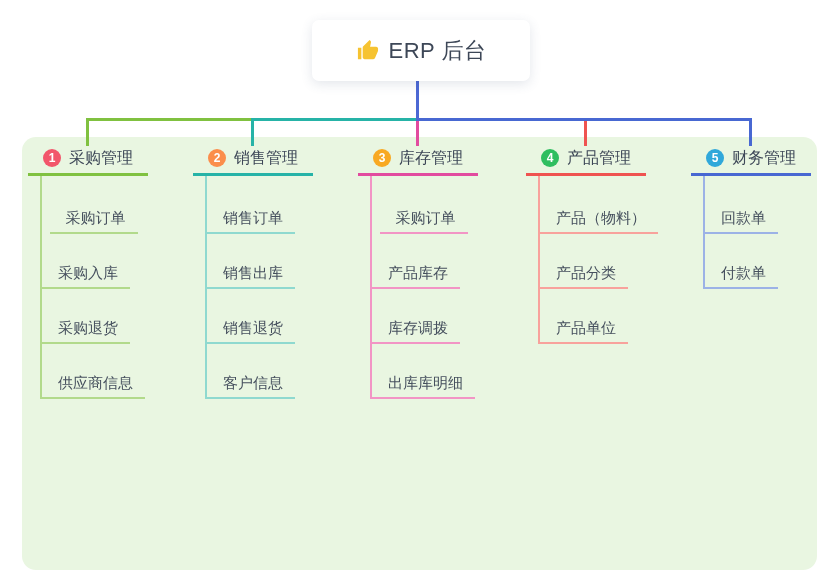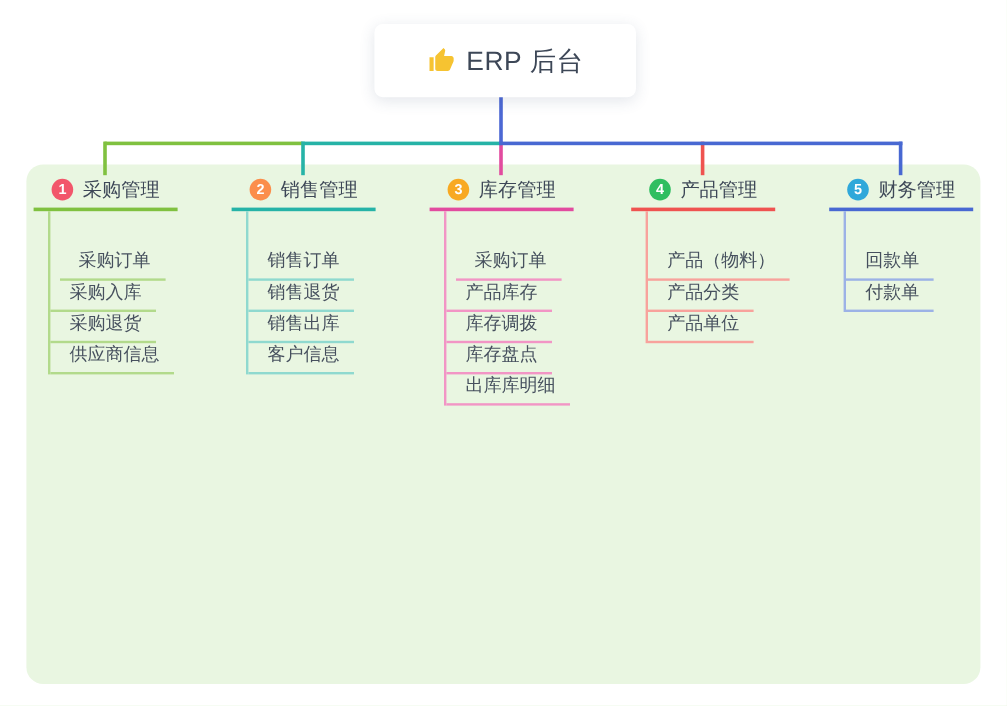--- a/index.html
+++ b/index.html
@@ -67,21 +67,21 @@
   .branch-label {
     font-size: 16px;
     color: var(--text-dark, #3d4757);
     text-align: center;
   }
   .children {
     margin-left: 12px;
     border-left: 2px solid var(--child-line);
     width: max-content;
   }
-  .child-row { }
+  .child-row { padding-top: 29px; }
   .child-row:first-child { padding-top: 32px; text-align: center; }
   .child-label {
     display: inline-block;
     padding: 0 12px 5px 16px;
     border-bottom: 2px solid var(--child-line);
     font-size: 15px;
     line-height: 19px;
     color: var(--child-text, #46505e);
     white-space: nowrap;
   }
@@ -125,36 +125,35 @@
   </div>
 </div>
 
 <div class="column" style="left: 193px; --line: #26b3a7; --child-line: #8fd9cf; --badge: #fb8e4b;">
   <div class="branch-header">
     <span class="badge">2</span>
     <span class="branch-label">销售管理</span>
   </div>
   <div class="children">
     <div class="child-row"><span class="child-label">销售订单</span></div>
+    <div class="child-row"><span class="child-label">销售出库</span></div>
     <div class="child-row"><span class="child-label">销售退货</span></div>
-    <div class="child-row"><span class="child-label">销售出库</span></div>
     <div class="child-row"><span class="child-label">客户信息</span></div>
   </div>
 </div>
 
 <div class="column" style="left: 358px; --line: #e24b9f; --child-line: #f295c5; --badge: #f8a922;">
   <div class="branch-header">
     <span class="badge">3</span>
     <span class="branch-label">库存管理</span>
   </div>
   <div class="children">
     <div class="child-row"><span class="child-label">采购订单</span></div>
     <div class="child-row"><span class="child-label">产品库存</span></div>
     <div class="child-row"><span class="child-label">库存调拨</span></div>
-    <div class="child-row"><span class="child-label">库存盘点</span></div>
     <div class="child-row"><span class="child-label">出库库明细</span></div>
   </div>
 </div>
 
 <div class="column" style="left: 526px; --line: #ef5350; --child-line: #f8a29c; --badge: #2fbe60;">
   <div class="branch-header">
     <span class="badge">4</span>
     <span class="branch-label">产品管理</span>
   </div>
   <div class="children">

